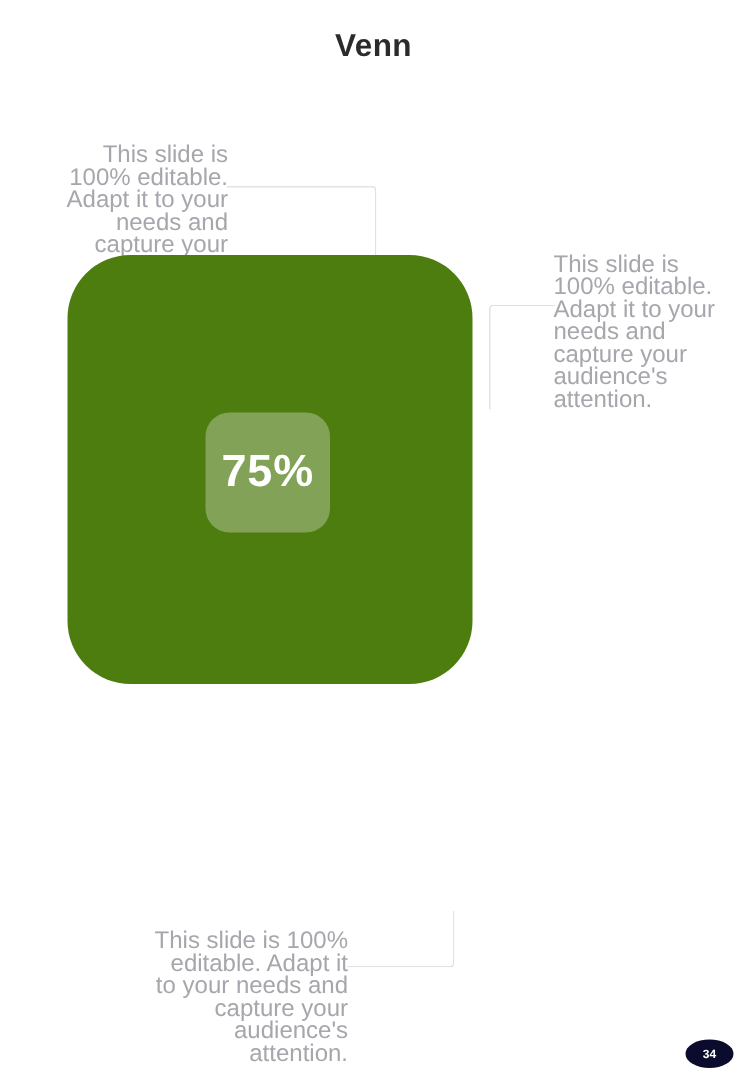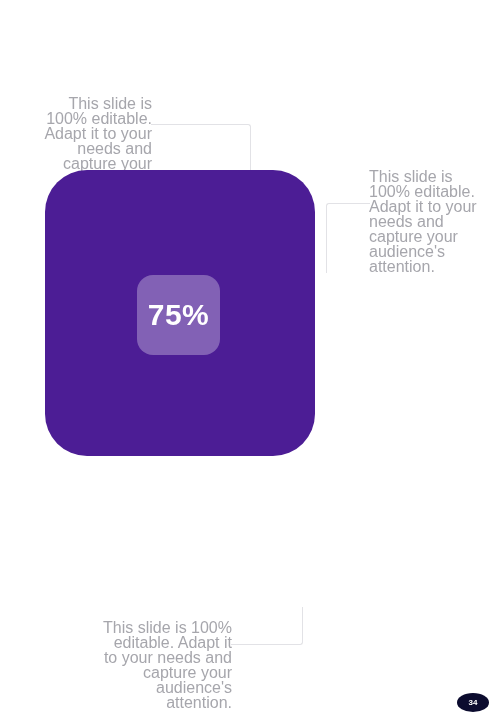--- a/index.html
+++ b/index.html
@@ -105,21 +105,21 @@
     display: flex;
     align-items: center;
     justify-content: center;
   }
 
   .shape-navy {
     left: 45px;
     top: 170px;
     width: 270px;
     height: 286px;
-    background: #4c1d95;
+    background: #4d7c0f;
     border-radius: 42px;
     z-index: 2;
   }
   
   .shape-blue-under {
     left: 252px;
     top: 255px;
     width: 199px;
     height: 158px;
     background: #0d1478;
@@ -196,20 +196,21 @@
     align-items: center;
     justify-content: center;
     z-index: 5;
   }
 </style>
 </head>
 <body>
 
 <div class="slide">
 
+  <div class="slide-title">Venn</div>
 
   <div class="connector conn-top"></div>
   <div class="connector conn-right"></div>
   <div class="connector conn-bottom"></div>
 
   <div class="callout callout-top">This slide is 100% editable. Adapt it to your needs and capture your audience's attention.</div>
 
   <div class="callout callout-right">This slide is 100% editable. Adapt it to your needs and capture your audience's attention.</div>
 
   <div class="callout callout-bottom">This slide is 100% editable. Adapt it to your needs and capture your audience's attention.</div>

